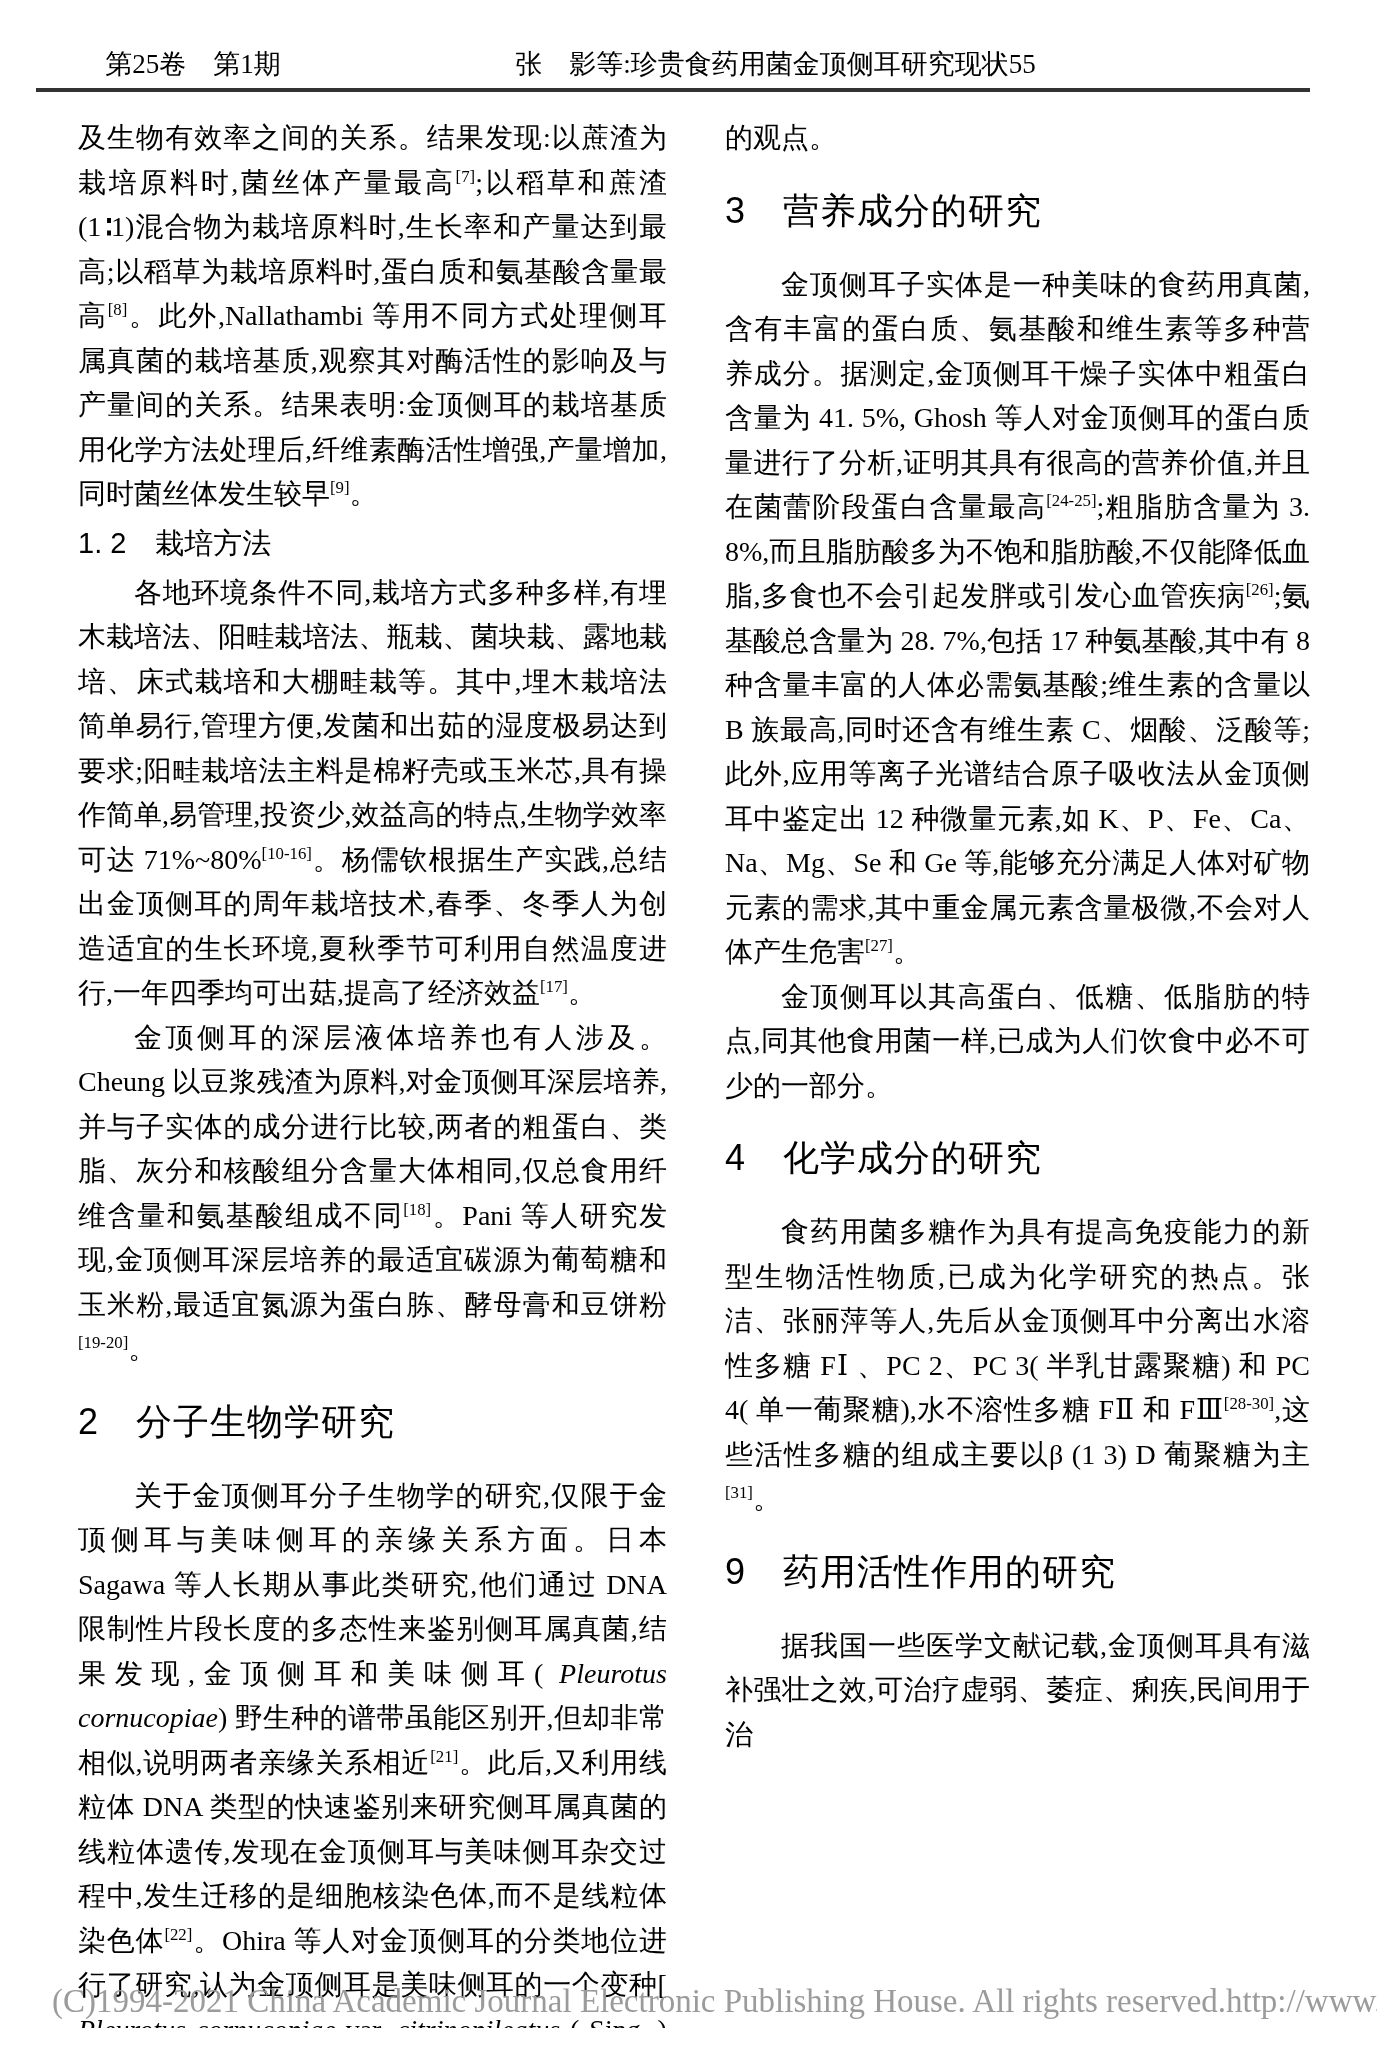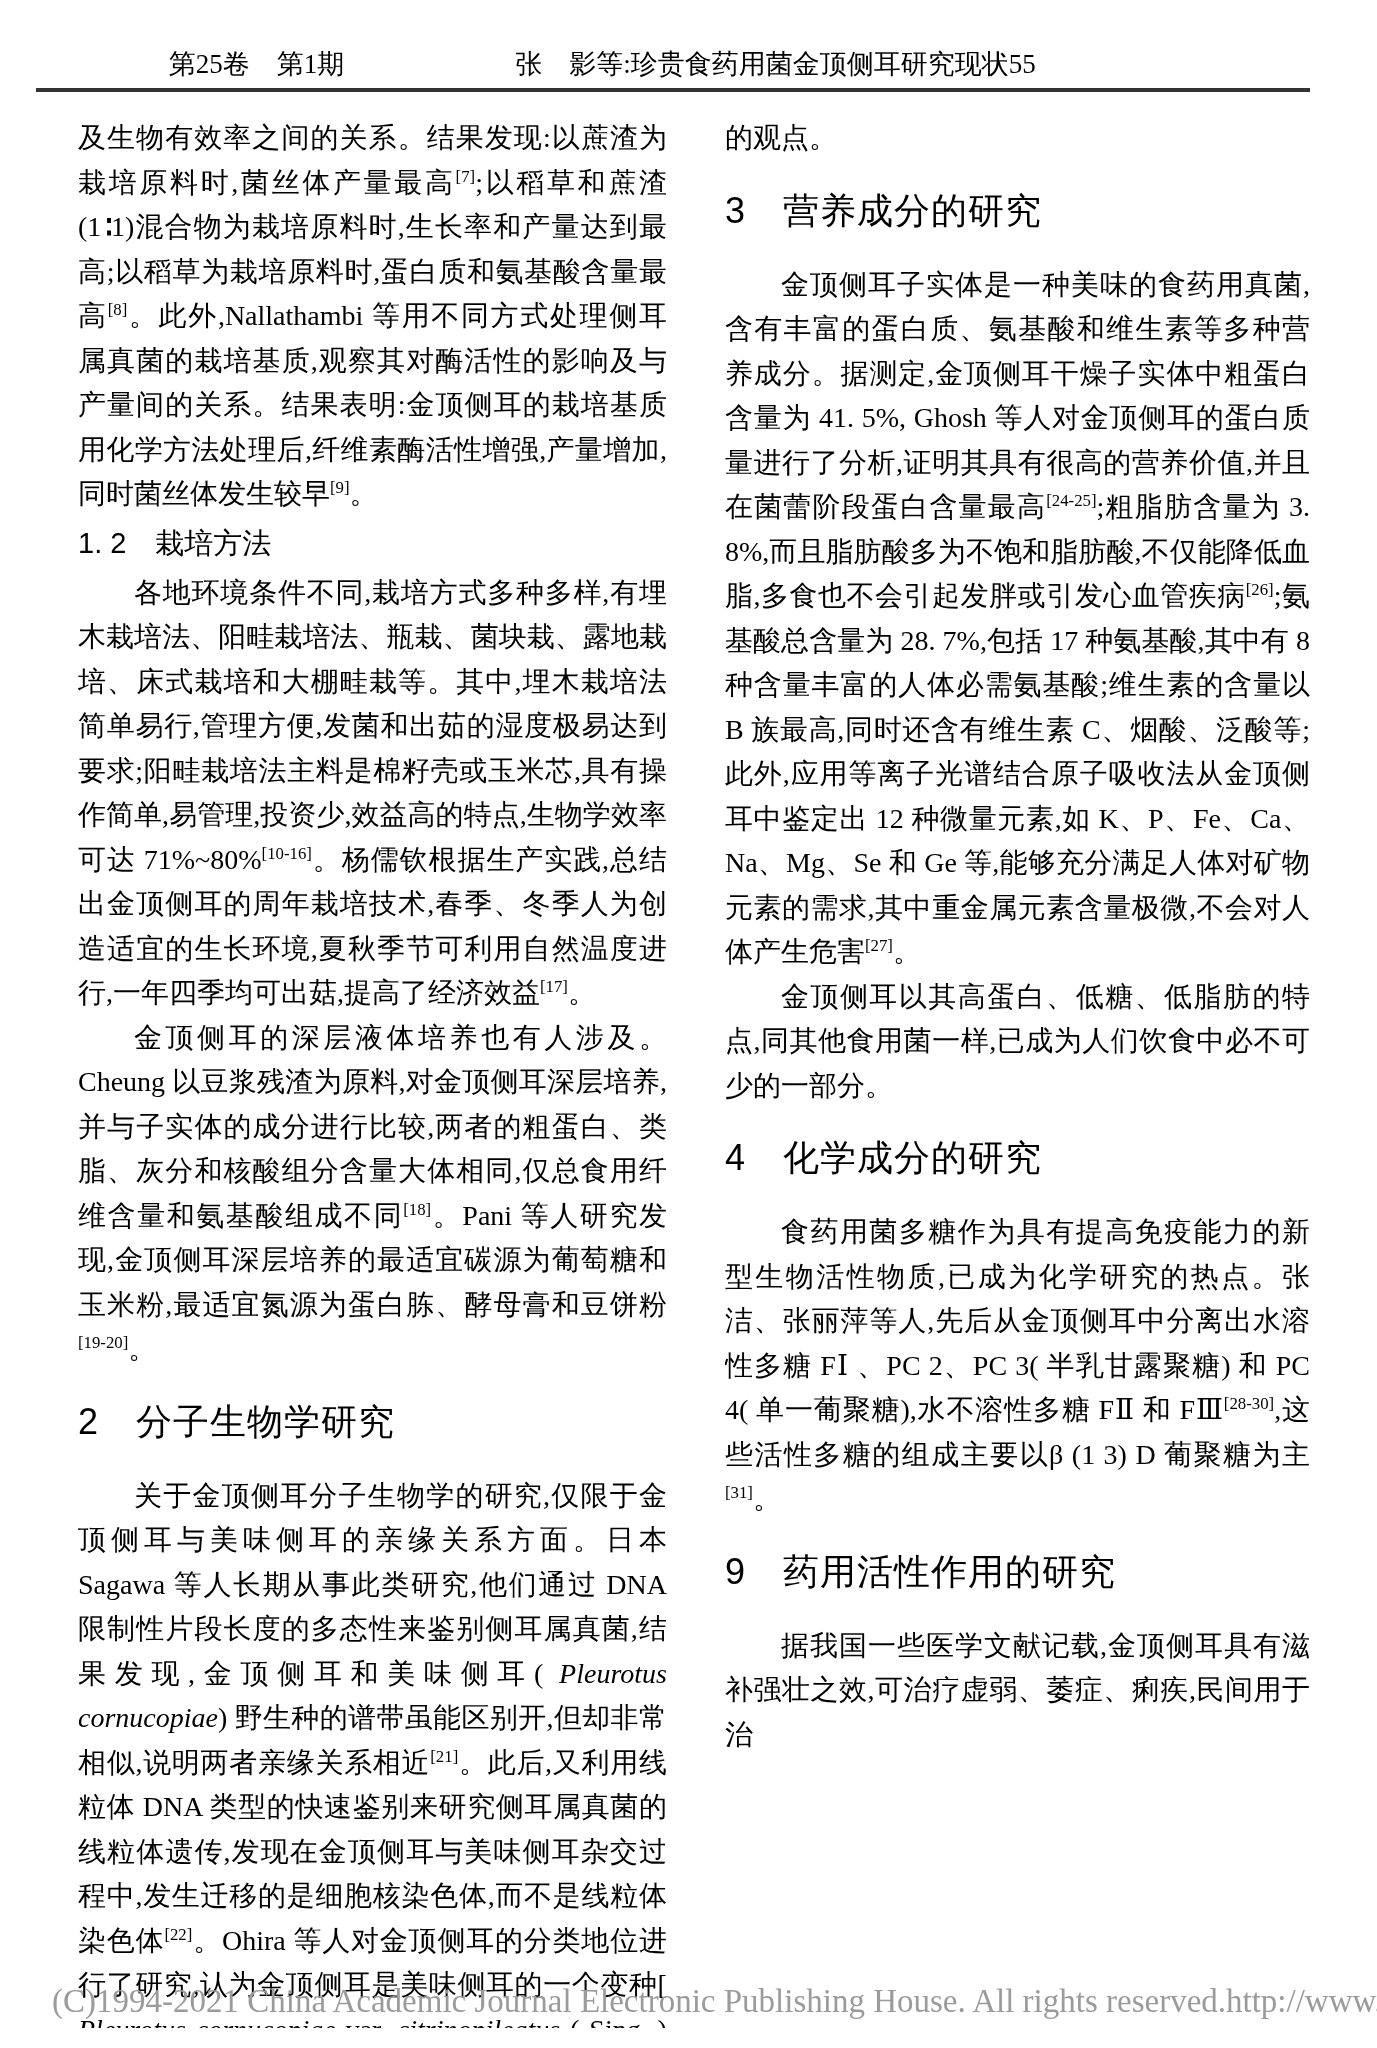--- a/index.html
+++ b/index.html
@@ -11,21 +11,21 @@
     overflow:hidden;
     position:relative;
   }
   .page-header{
     display:flex;
     align-items:baseline;
     padding:48px 40px 0 42px;
     font-size:27px;
     line-height:32px;
   }
-  .ph-left{flex:1;text-align:right;white-space:nowrap;}
+  .ph-left{flex:1;text-align:center;white-space:nowrap;}
   .ph-center{flex:2.2;text-align:right;white-space:nowrap;}
   .ph-right{flex:1;padding-right:26px;}
   .header-rule{
     height:4px;
     background:#333;
     margin:8px 67px 0 36px;
   }
   .columns{
     display:flex;
     gap:58px;

